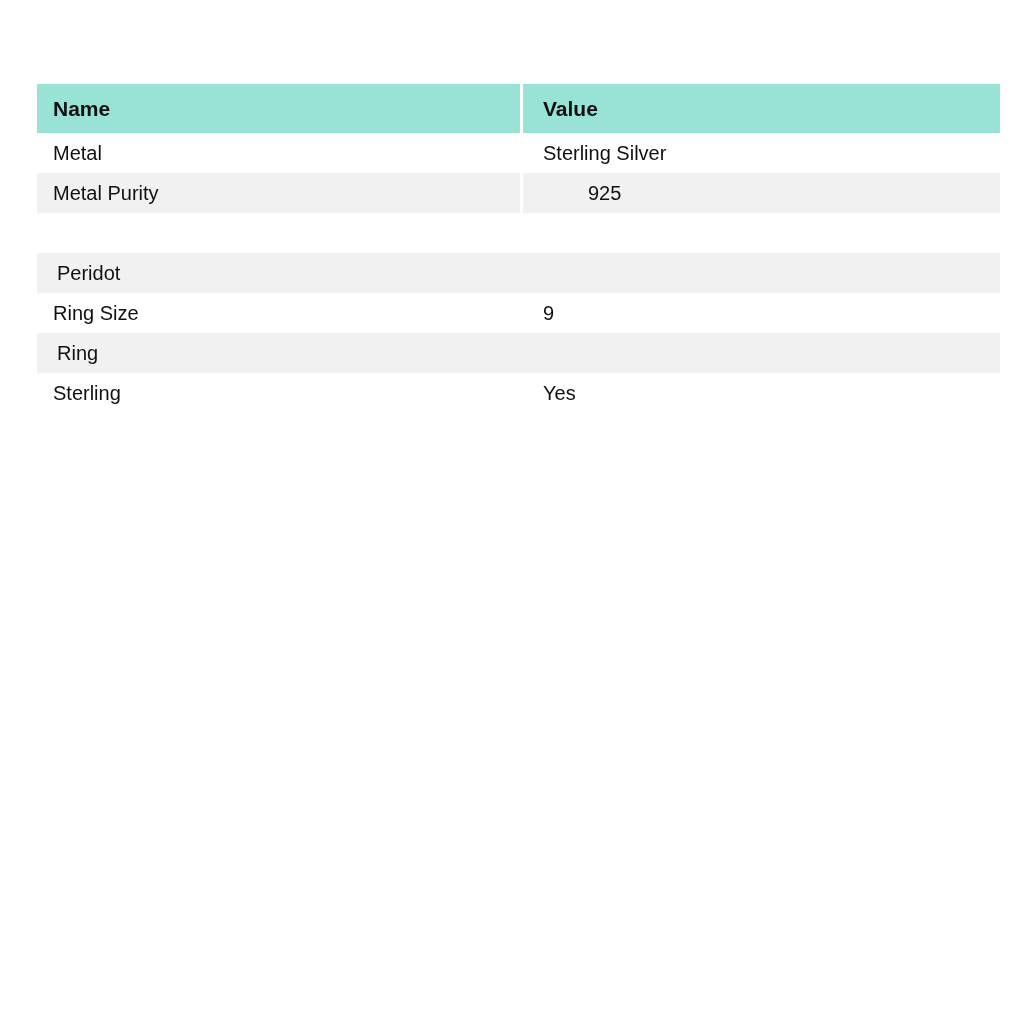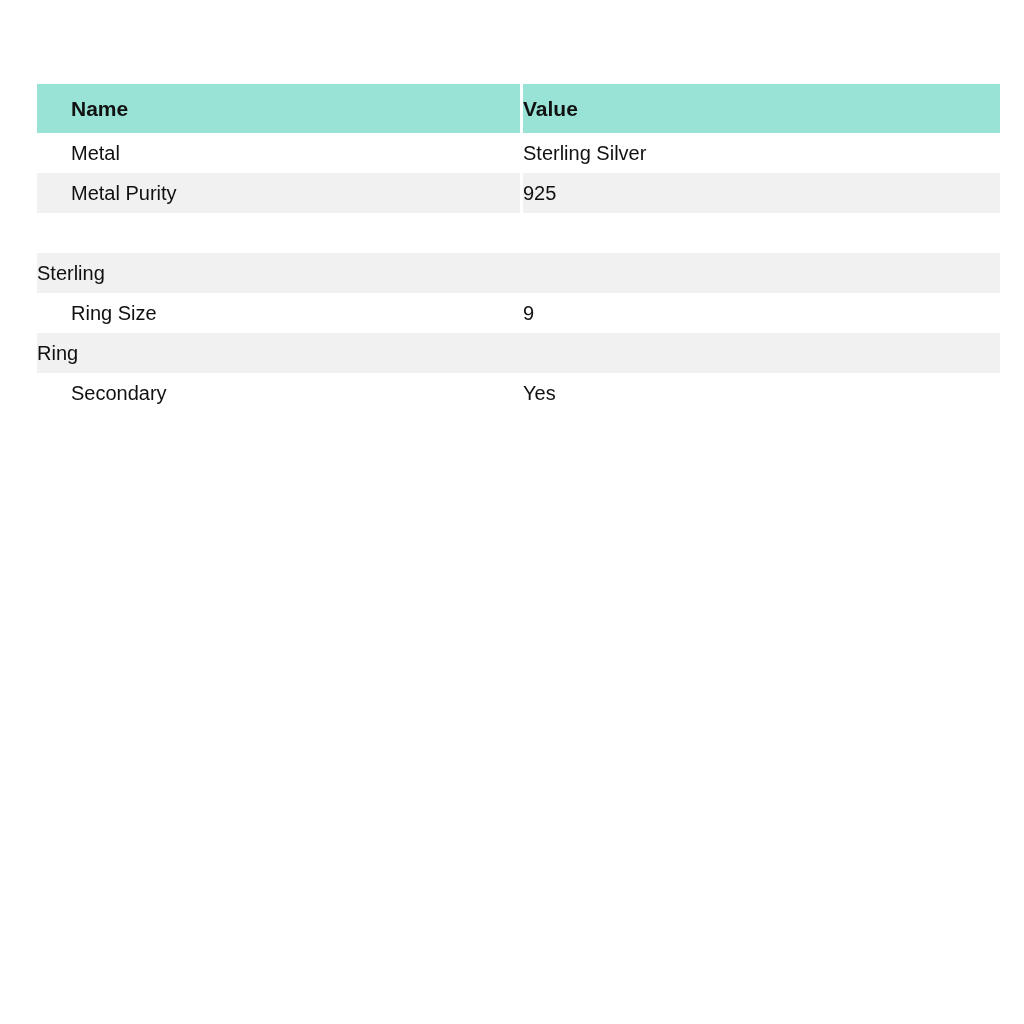--- a/index.html
+++ b/index.html
@@ -26,35 +26,37 @@
     align-items: stretch;
     height: 40px;
   }
   .row.header {
     height: 49px;
     background: var(--header-bg, #98e2d6);
     font-weight: 600;
   }
   .row.alt {
     background: var(--alt-bg, #f1f1f2);
+    gap: 45px;
   }
   .cell {
     display: flex;
     align-items: center;
     font-size: 20px;
     line-height: 1;
   }
   .cell.name {
     flex: 0 0 486px;
     width: 486px;
-    padding-left: 34px;
+    padding-left: 16px;
     border-right: 3px solid transparent;
   }
   .cell.value {
     flex: 1 1 auto;
+    padding-left: 20px;
   }
   .row.header .cell.name,
   .row.alt .cell.name {
     border-right: 3px solid #ffffff;
   }
   .row.header .cell {
     font-size: 21px;
   }
 </style>
 </head>
@@ -74,30 +76,30 @@
 
   <div class="row alt">
     <div class="cell name">Metal Purity</div>
     <div class="cell value">925</div>
   </div>
 
   <div class="row">
   </div>
 
   <div class="row alt">
-    <div class="cell value">Sterling</div>
+    <div class="cell value">Peridot</div>
   </div>
 
   <div class="row">
     <div class="cell name">Ring Size</div>
     <div class="cell value">9</div>
   </div>
 
   <div class="row alt">
     <div class="cell value">Ring</div>
   </div>
 
   <div class="row">
-    <div class="cell name">Secondary</div>
+    <div class="cell name">Sterling</div>
     <div class="cell value">Yes</div>
   </div>
 
 </div>
 
 </body></html>

